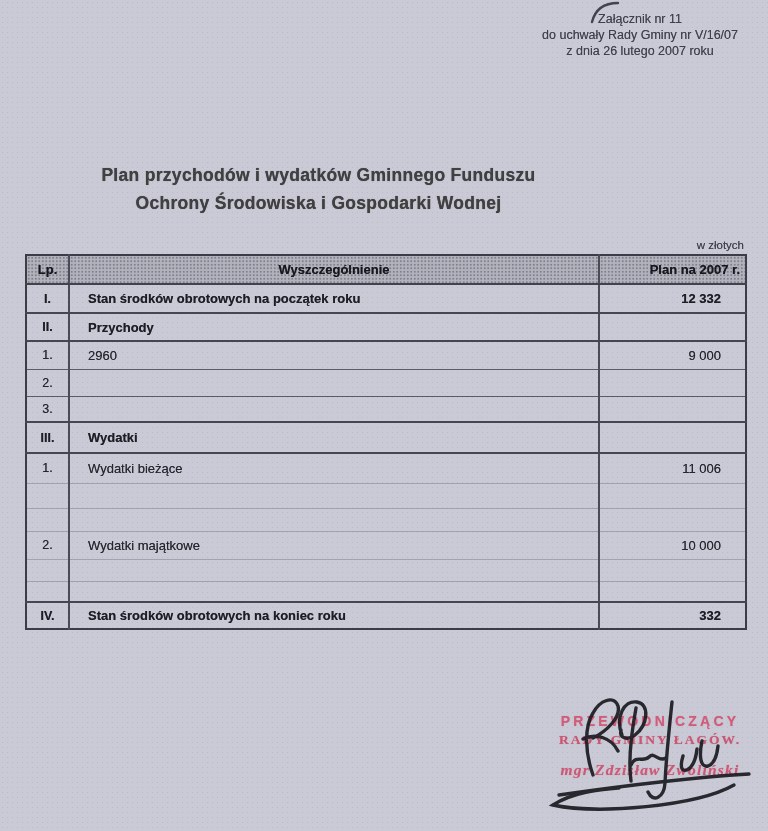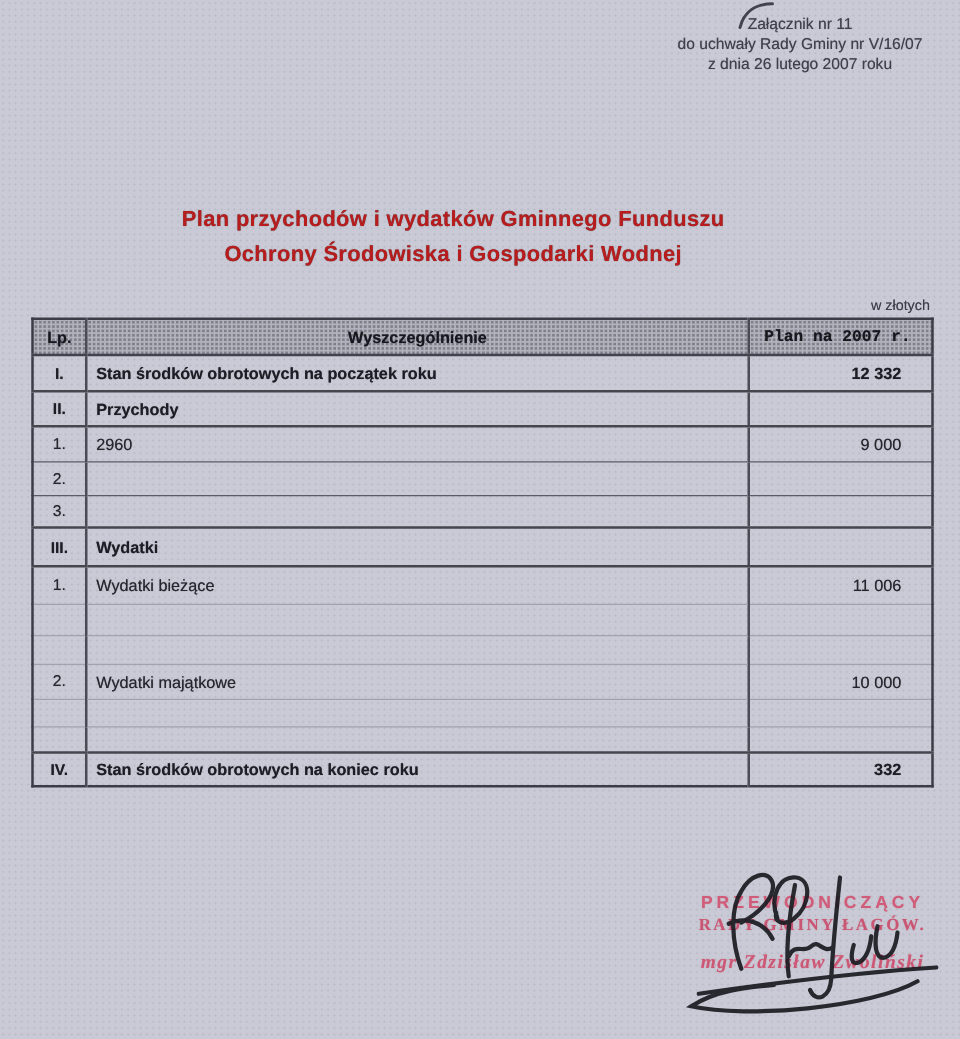--- a/index.html
+++ b/index.html
@@ -28,23 +28,22 @@
     color:#40404c;
     text-shadow:0 0 0.6px rgba(64,64,76,0.65);
   }
 
   
   .doc-title {
     position:absolute; top:161px; left:0; width:637px;
     text-align:center;
     font-size:17.5px; font-weight:bold; line-height:28px;
     letter-spacing:0.3px;
-    color:#b91c1c;
+    color:#404040;
     text-shadow:0 0 0.7px rgba(34,34,42,0.75);
-    margin-left:44px;
   }
 
   
   .currency-note {
     position:absolute; top:239px; right:24px;
     font-size:11.5px; color:#3c3c48;
     text-shadow:0 0 0.5px rgba(60,60,72,0.6);
   }
 
   
@@ -62,31 +61,31 @@
 
   .plan-table th {
     height:29px;
     font-size:13px; font-weight:bold; color:#17171e;
     background-color:#b1b2bc;
     background-image:radial-gradient(#7f808b 1px, rgba(0,0,0,0) 1.15px);
     background-size:3.5px 3.5px;
     border-bottom:2px solid #42424c;
     text-align:center;
   }
-  .plan-table th.h-plan { padding-right:5px;font-family:Liberation Mono, monospace; }
+  .plan-table th.h-plan { text-align:right; padding-right:5px; }
 
   .plan-table td {
     font-size:13px;
     vertical-align:middle;
     color:#26262e;
   }
   .plan-table td+td, .plan-table th+th { border-left:2px solid #4b4b55;margin-top:32px; }
 
   .plan-table td.lp { text-align:center; font-size:12.5px; }
-  .plan-table td.nm { padding-left:7px; text-align:left; }
+  .plan-table td.nm { padding-left:18px; text-align:left; }
   .plan-table td.vl { padding-right:24px; text-align:right; }
 
   tr.sect td { font-weight:bold; color:#1d1d25; }
 
   tr.bb-dark  td { border-bottom:2px solid #46464f; }
   tr.bb-med   td { border-bottom:1px solid #5a5b66; }
   tr.bb-faint td { border-bottom:1px solid #a1a2ae; }
 
   tr.h21 { height:21px; } tr.h22 { height:22px; } tr.h23 { height:23px; }
   tr.h25 { height:25px; } tr.h26 { height:26px; } tr.h27 { height:27px; }

